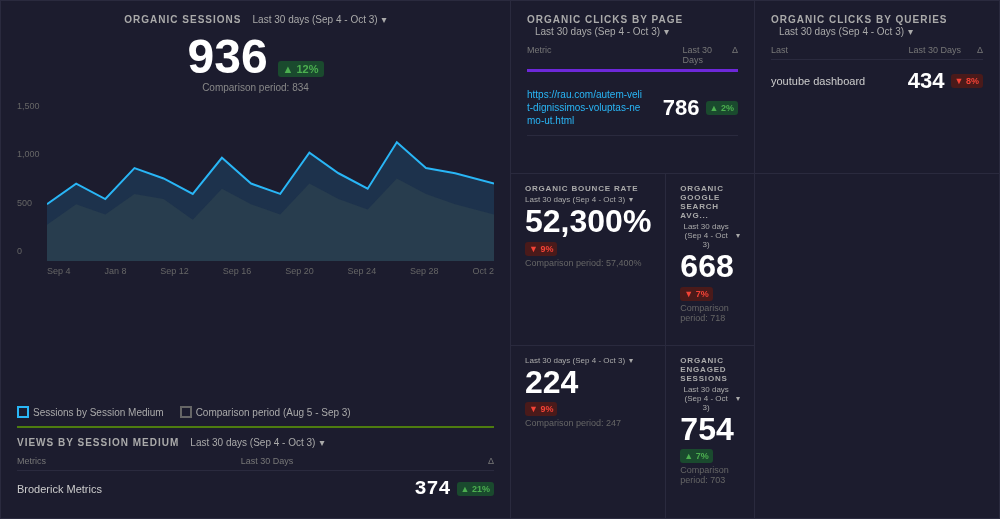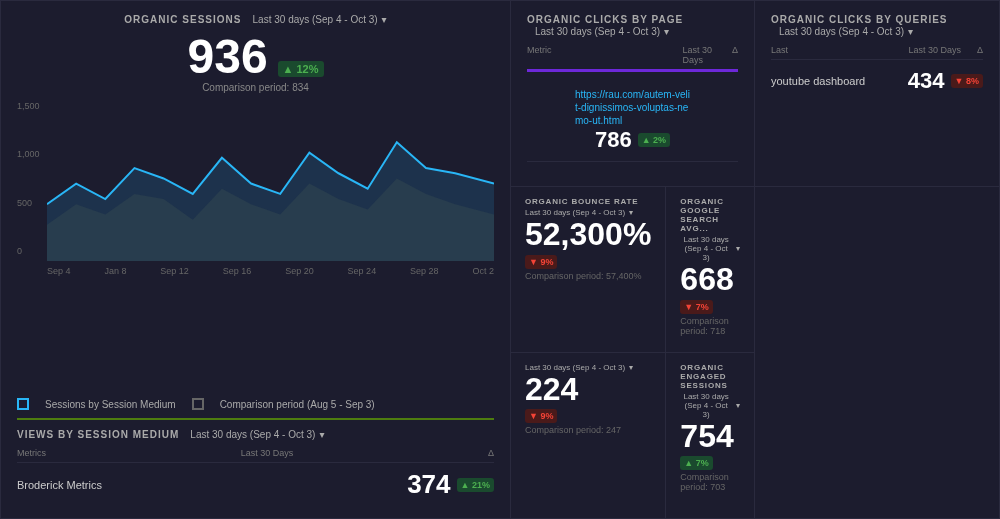--- a/index.html
+++ b/index.html
@@ -123,21 +123,21 @@
       display: flex;
       gap: 16px;
       font-size: 10px;
       color: #aaa;
       margin-top: 4px;
     }
 
     .legend-item {
       display: flex;
       align-items: center;
-      gap: 16px;
+      gap: 4px;
     }
 
     .legend-box {
       width: 12px;
       height: 12px;
       border: 2px solid;
     }
 
     .legend-box.blue { border-color: #29b6f6; background: transparent; }
     .legend-box.white { border-color: #666; background: transparent; }
@@ -160,21 +160,21 @@
 
     .table-row {
       display: flex;
       justify-content: space-between;
       align-items: center;
       padding: 6px 0;
       font-size: 11px;
     }
 
     .metric-name { color: #ccc; }
-    .metric-value { font-size: 26px; font-weight: bold; color: #fff; }
+    .metric-value { font-size: 20px; font-weight: bold; color: #fff; font-family: Liberation Mono, monospace; }
 
     
     .middle-top {
       grid-column: 2;
       grid-row: 1;
       background: #1c1c2e;
       border-right: 1px solid #2a2a3e;
       border-bottom: 1px solid #2a2a3e;
       padding: 12px 16px;
     }
@@ -252,21 +252,20 @@
       width: 100%;
       margin-top: 8px;
     }
 
     .clicks-table .data-row {
       display: flex;
       justify-content: space-between;
       align-items: center;
       padding: 8px 0;
       border-bottom: 1px solid #2a2a3e;
-      flex-direction: column;
     }
 
     .url-text {
       color: #29b6f6;
       font-size: 10px;
       max-width: 180px;
       word-break: break-all;
       line-height: 1.3;
     }
 

